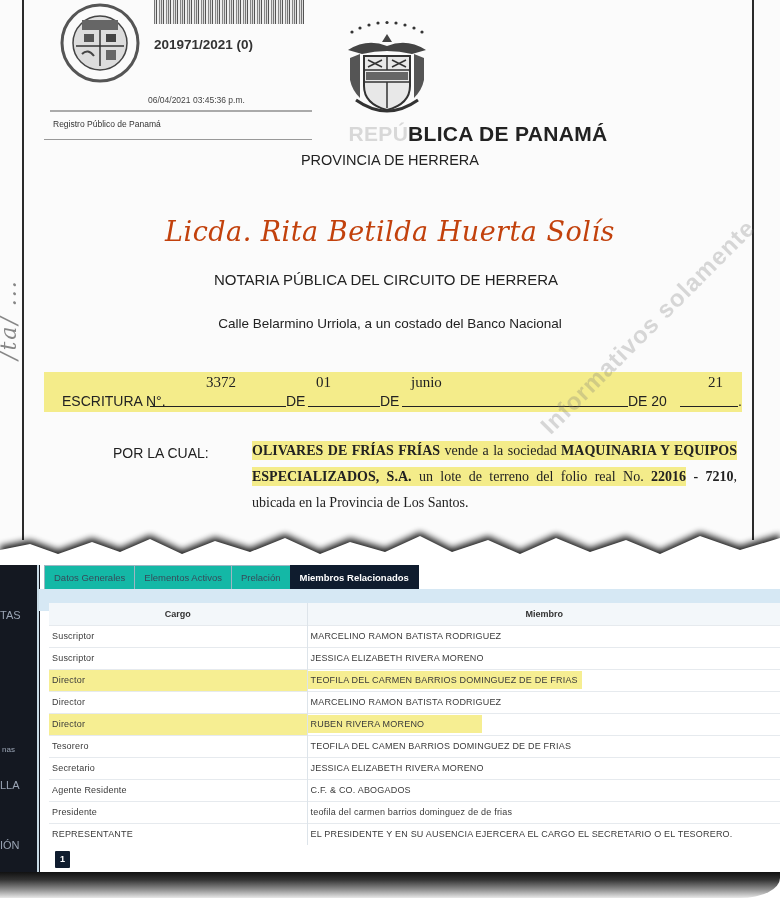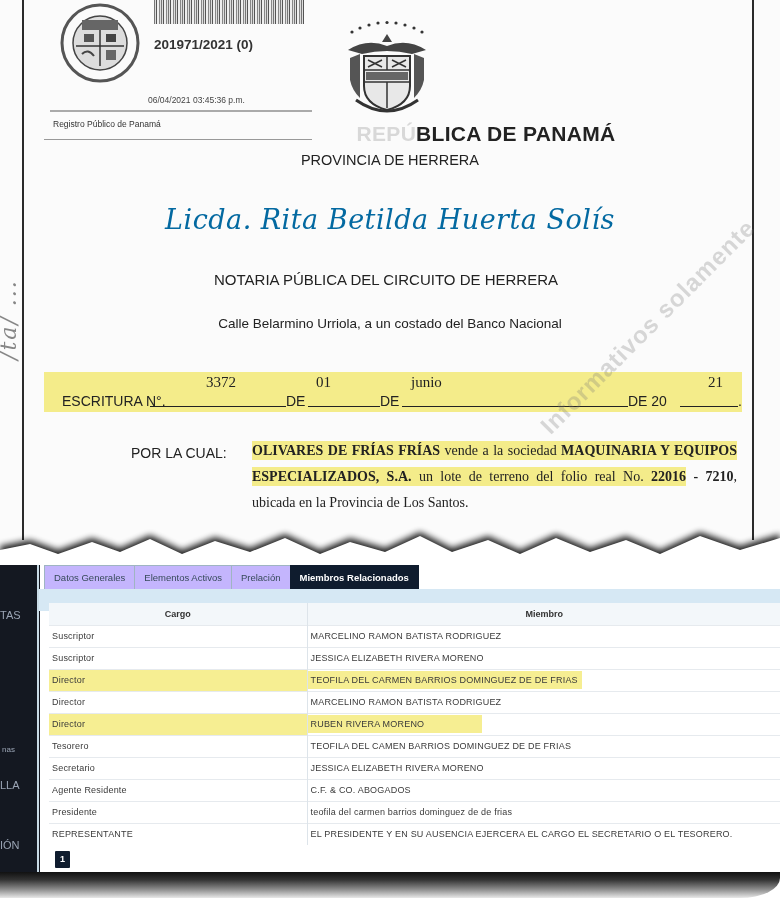--- a/index.html
+++ b/index.html
@@ -48,44 +48,44 @@
       position: absolute; left: 9px; top: 119px; font-size: 8.5px; color: #333;
     }
 
     .coat-of-arms {
       position: absolute; left: 342px; top: 20px; width: 90px; height: 100px;
     }
 
     .doc-heading {
       position: absolute; left: 0; width: 780px; text-align: center; color: #222;
     }
-    .h-republica { top: 122px; font-size: 21px; font-weight: bold; letter-spacing: .3px; padding-left: 150px; width: 630px; left: 96px; }
+    .h-republica { top: 122px; font-size: 21px; font-weight: bold; letter-spacing: .3px; padding-left: 150px; width: 630px; left: 88px; }
     .h-republica .faded { color: #d8d8d8; }
     .h-provincia { top: 152px; font-size: 14.5px; left: 0; }
     .h-notaria { top: 182px; font-size: 22px; font-weight: bold; left: 0; }
     .h-name {
-      top: 204px; font-family: "DejaVu Serif", serif; font-style: italic; font-size: 27px; color: #0369a1;
+      top: 216px; font-family: "DejaVu Serif", serif; font-style: italic; font-size: 27px; color: #c2410c;
       letter-spacing: .5px; left: 0;
     }
     .h-publica { top: 271px; font-size: 15px; left: -4px; }
     .h-address { top: 306px; font-size: 13.5px; left: 0; margin-top: 10px; }
     .h-phone { top: 332px; font-size: 13.5px; left: 0; }
 
     
     .escritura-bar {
       position: absolute; left: 44px; top: 372px; width: 698px; height: 40px; background: #f4ec8a;
     }
     .esc-label, .esc-de { position: absolute; top: 21px; font-size: 14px; color: #222; }
     .esc-line { position: absolute; top: 34px; height: 1px; background: #222; }
     .esc-val {
       position: absolute; top: 2px; font-family: "Liberation Serif", serif; font-size: 15px; color: #222;
     }
 
     
-    .por-label { position: absolute; left: 131px; top: 445px; font-size: 14px; color: #222; }
+    .por-label { position: absolute; left: 113px; top: 445px; font-size: 14px; color: #222; }
     .por-text {
       position: absolute; left: 252px; top: 438px; width: 485px;
       font-family: "Liberation Serif", serif; font-size: 14px; line-height: 26px; text-align: justify; color: #222;
     }
     .hl { background: #f4ec8a; padding: 2px 0; }
     .por-text b { font-weight: bold; }
 
     .watermark {
       position: absolute; left: 535px; top: 420px; transform: rotate(-45deg); transform-origin: left top;
       font-size: 24px; color: rgba(120,120,120,.28); font-weight: bold; white-space: nowrap; letter-spacing: 1px;
@@ -111,21 +111,21 @@
     .sb-3 { top: 230px; }
     .sb-4 { top: 290px; }
 
     .content-frame {
       position: absolute; left: 37px; top: 12px; width: 743px; height: 318px;
       border-left: 2px solid #c9dbe6;
     }
     .tabs { position: absolute; left: 5px; top: 4px; height: 24px; display: flex; }
     .tab {
       height: 24px; padding: 0 9px; font-size: 9.5px; line-height: 24px; color: #374a5a;
-      background: #c4b5fd; border: 1px solid #9fb5c2; border-bottom: none; margin-right: -1px; white-space: nowrap;
+      background: #14b8a6; border: 1px solid #9fb5c2; border-bottom: none; margin-right: -1px; white-space: nowrap;
     }
     .tab.active { background: #0f1c2e; color: #fff; border-color: #0f1c2e; font-weight: bold; }
 
     .tab-body-band {
       position: absolute; left: 0; top: 28px; width: 743px; height: 22px; background: #d6e8f4;
     }
 
     .grid {
       position: absolute; left: 10px; top: 42px; width: 733px; border-collapse: collapse;
       font-size: 9px; color: #3a3a3a; background: #fff;

